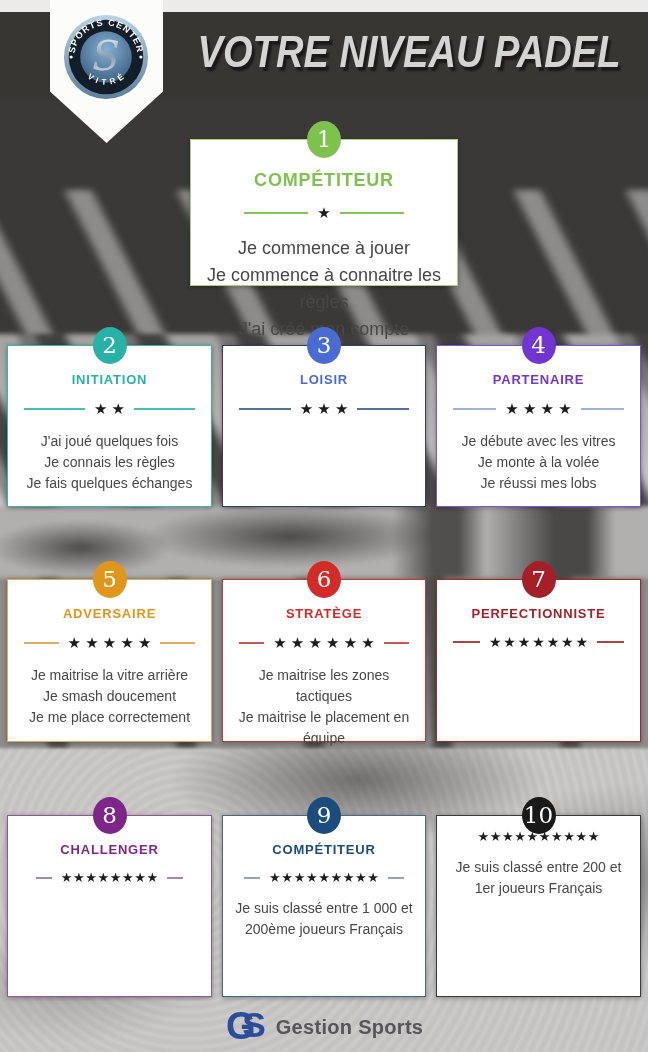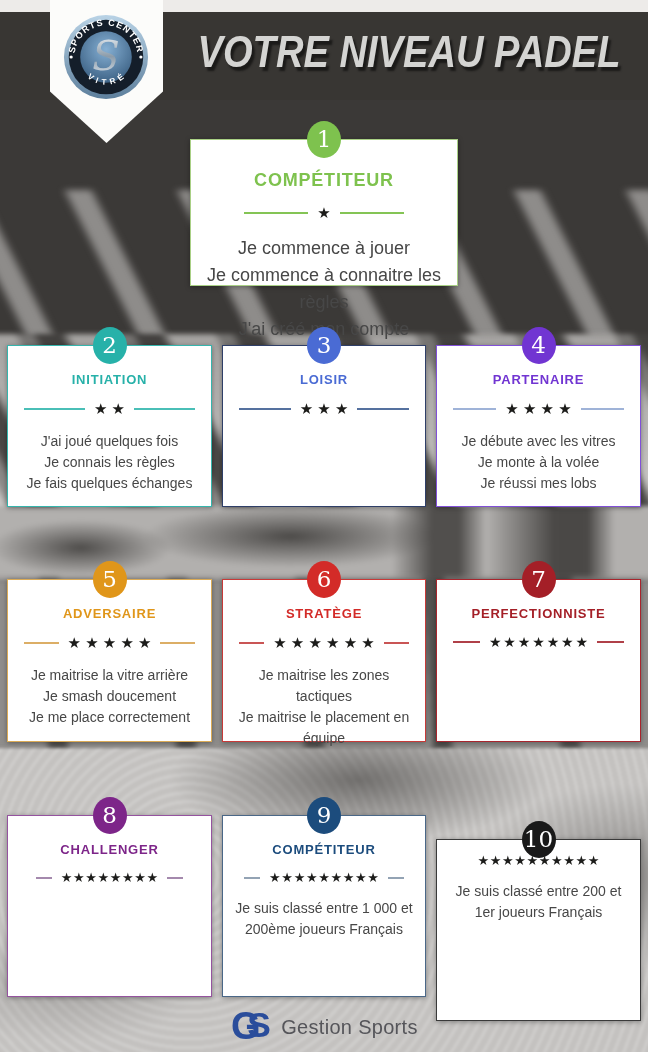--- a/index.html
+++ b/index.html
@@ -98,27 +98,27 @@
   
   .c1{left:190px;top:139px;width:268px;height:147px;}
   .c2{left:7px;top:345px;width:205px;height:162px;}
   .c3{left:222px;top:345px;width:204px;height:162px;}
   .c4{left:436px;top:345px;width:205px;height:162px;}
   .c5{left:7px;top:579px;width:205px;height:163px;}
   .c6{left:222px;top:579px;width:204px;height:163px;}
   .c7{left:436px;top:579px;width:205px;height:163px;}
   .c8{left:7px;top:815px;width:205px;height:182px;}
   .c9{left:222px;top:815px;width:204px;height:182px;}
-  .c10{left:436px;top:839px;width:205px;height:182px;}
+  .c10{left:436px;top:815px;width:205px;height:182px;}
   
   .footer{
     position:absolute;left:0;top:1002px;width:100%;height:50px;z-index:2;
     display:flex;align-items:center;justify-content:center;gap:7px;
   }
-  .brand{font-size:20px;font-weight:normal;color:#55555a;letter-spacing:.3px;text-align:right;}
+  .brand{font-size:20px;font-weight:bold;color:#55555a;letter-spacing:.3px;text-align:right;}
 </style>
 </head>
 <body>
 
 <div class="stage">
 
   <div class="bgzone bg-strip-top"></div>
   <div class="bgzone bg-header"></div>
   <div class="bgzone bg-z1">
       <div class="streaks"></div>

